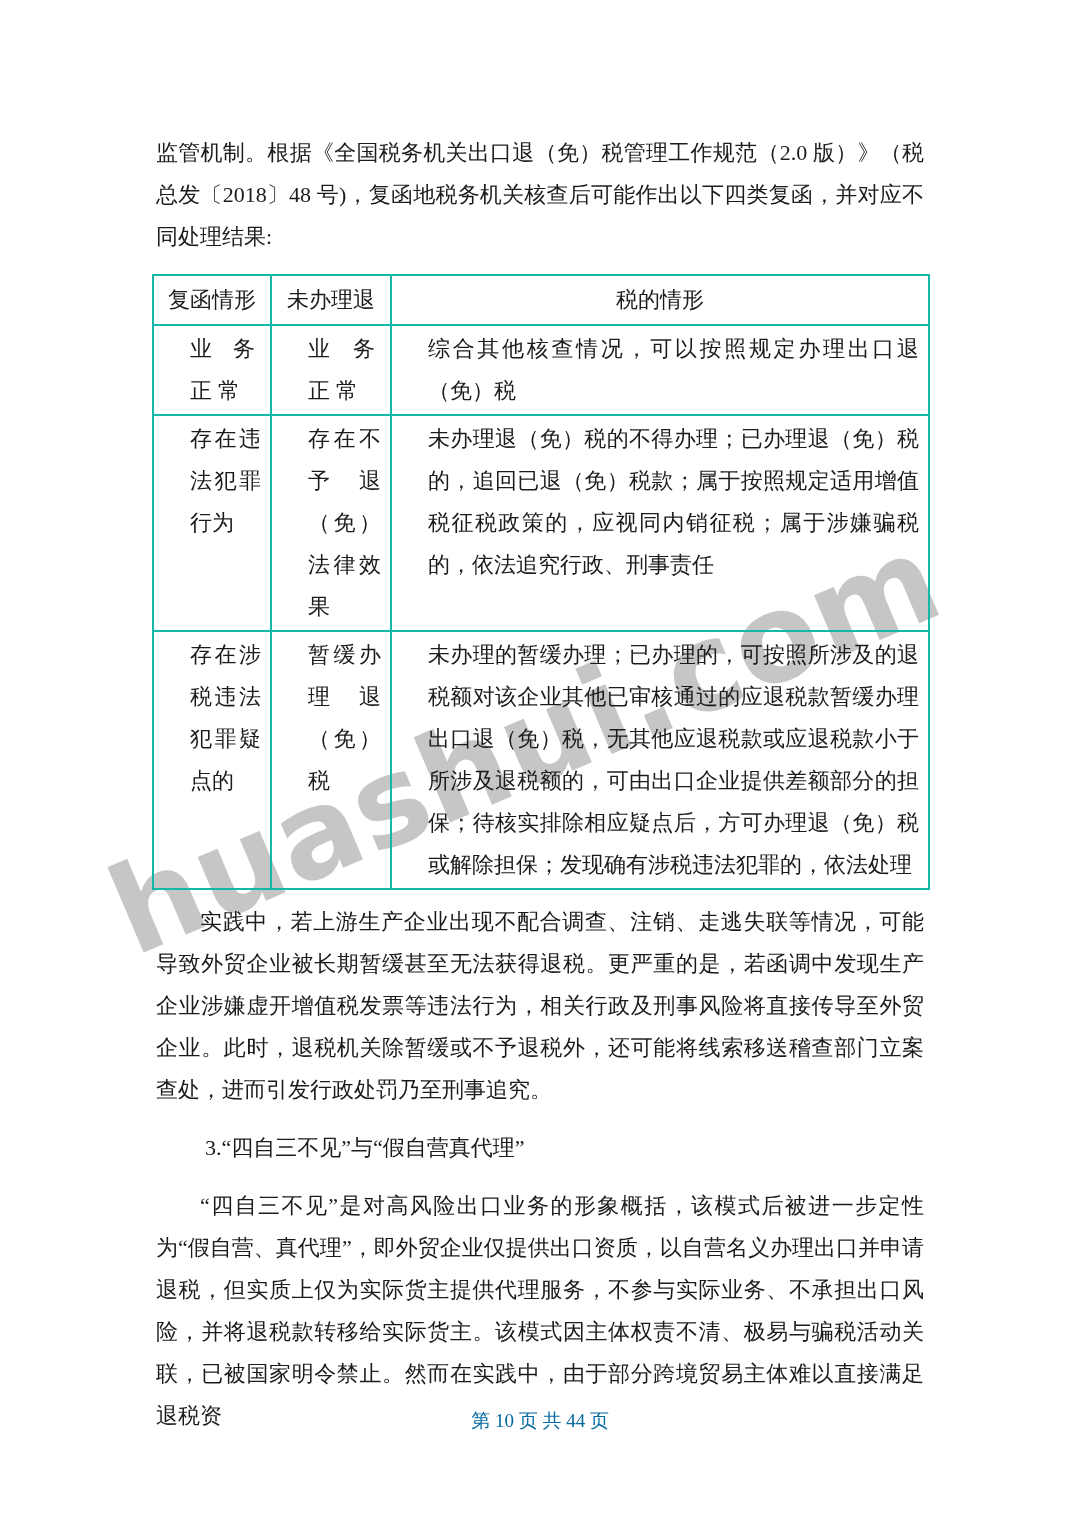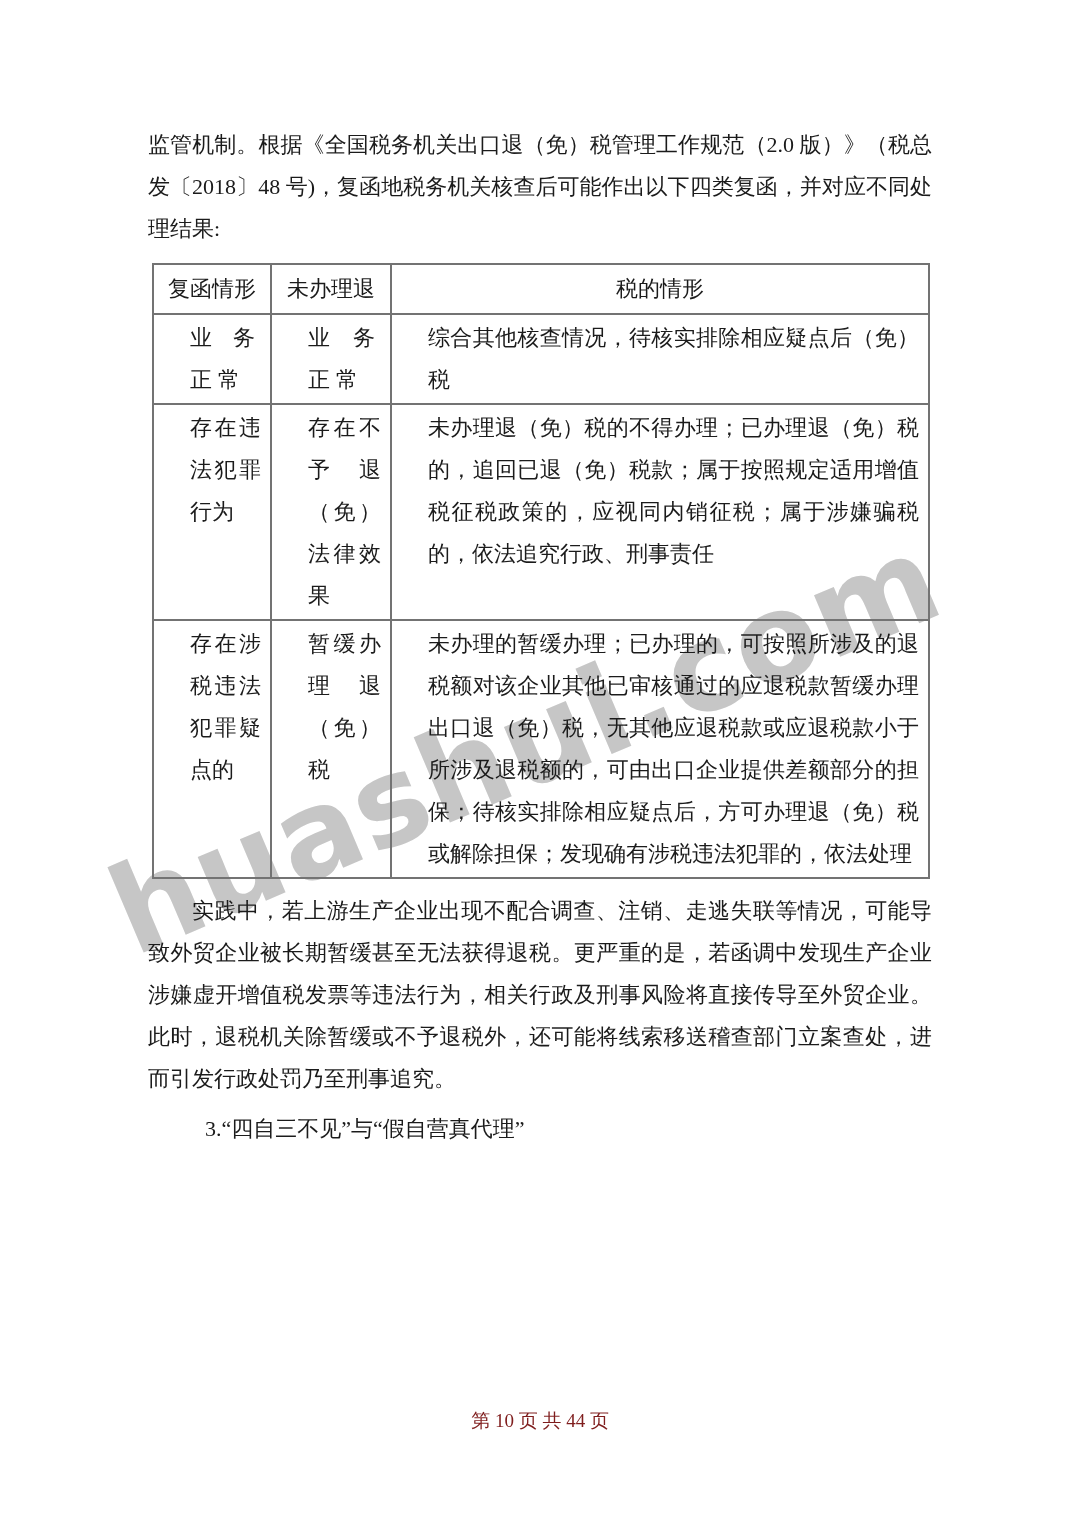--- a/index.html
+++ b/index.html
@@ -27,35 +27,35 @@
     user-select:none;
     pointer-events:none;
   }
   .content {
     position:absolute;
     left:140px; top:116px;
     width:800px;
     z-index:1;
   }
   p {
-    margin:8px;
+    margin:16px;
     font-size:22px;
     line-height:42px;
     text-align:justify;
     text-justify:inter-character;
   }
   .indent { text-indent:44px; }
   table.reply {
     border-collapse:collapse;
     table-layout:fixed;
     width:776px;
     margin:13px 0 0 12px;
   }
   table.reply th, table.reply td {
-    border:2px solid #737373;
+    border:2px solid #14b8a6;
     font-size:22px;
     line-height:42px;
     font-weight:normal;
     padding:2px 9px;
     overflow:hidden;
   }
   table.reply th {
     text-align:center;
     vertical-align:middle;
     height:46px;
@@ -75,21 +75,21 @@
     font-size:22px;
     line-height:42px;
     font-weight:normal;
   }
   .footer {
     position:absolute;
     left:0; top:1408px;
     width:100%;
     text-align:center;
     font-size:19px;
-    color:#7f1d1d;
+    color:#0369a1;
     z-index:1;
   }
 </style>
 </head>
 <body>
 
 <div class="page">
 
   <div class="watermark">huashui.com</div>
 
@@ -107,37 +107,38 @@
         <tr>
           <th>复函情形</th>
           <th>未办理退</th>
           <th>税的情形</th>
         </tr>
       </thead>
       <tbody>
         <tr>
           <td class="ls">业务正常</td>
           <td class="ls">业务正常</td>
-          <td>综合其他核查情况，待核实排除相应疑点后（免）税</td>
+          <td>综合其他核查情况，可以按照规定办理出口退（免）税</td>
         </tr>
         <tr>
           <td>存在违法犯罪行为</td>
           <td>存在不予退（免）法律效果</td>
           <td>未办理退（免）税的不得办理；已办理退（免）税的，追回已退（免）税款；属于按照规定适用增值税征税政策的，应视同内销征税；属于涉嫌骗税的，依法追究行政、刑事责任</td>
         </tr>
         <tr>
           <td>存在涉税违法犯罪疑点的</td>
           <td>暂缓办理退（免）税</td>
           <td>未办理的暂缓办理；已办理的，可按照所涉及的退税额对该企业其他已审核通过的应退税款暂缓办理出口退（免）税，无其他应退税款或应退税款小于所涉及退税额的，可由出口企业提供差额部分的担保；待核实排除相应疑点后，方可办理退（免）税或解除担保；发现确有涉税违法犯罪的，依法处理</td>
         </tr>
       </tbody>
     </table>
 
     <p class="indent after-table">实践中，若上游生产企业出现不配合调查、注销、走逃失联等情况，可能导致外贸企业被长期暂缓甚至无法获得退税。更严重的是，若函调中发现生产企业涉嫌虚开增值税发票等违法行为，相关行政及刑事风险将直接传导至外贸企业。此时，退税机关除暂缓或不予退税外，还可能将线索移送稽查部门立案查处，进而引发行政处罚乃至刑事追究。</p>
 
     <h3 class="heading">3.“四自三不见”与“假自营真代理”</h3>
 
+    <p class="indent">“四自三不见”是对高风险出口业务的形象概括，该模式后被进一步定性为“假自营、真代理”，即外贸企业仅提供出口资质，以自营名义办理出口并申请退税，但实质上仅为实际货主提供代理服务，不参与实际业务、不承担出口风险，并将退税款转移给实际货主。该模式因主体权责不清、极易与骗税活动关联，已被国家明令禁止。然而在实践中，由于部分跨境贸易主体难以直接满足退税资</p>
 
   </div>
 
   <div class="footer">第 10 页 共 44 页</div>
 
 </div>
 
 </body></html>

